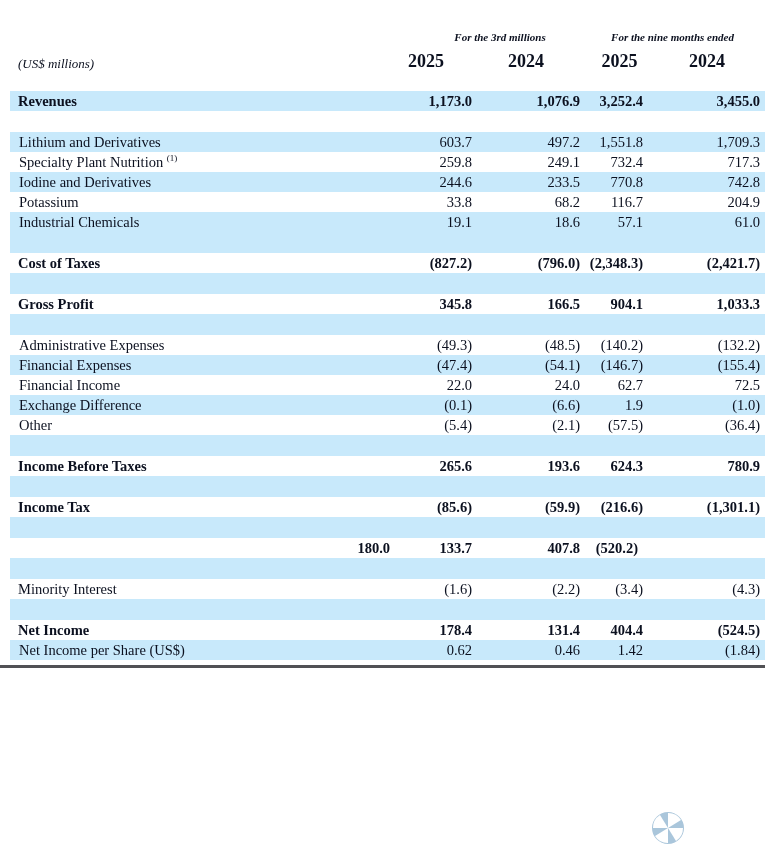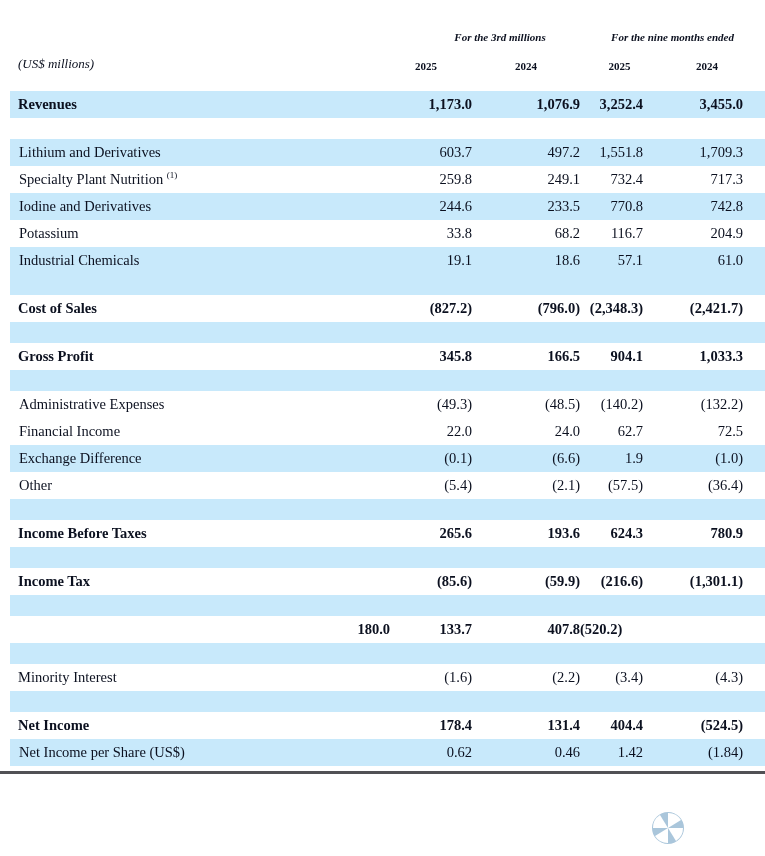--- a/index.html
+++ b/index.html
@@ -29,44 +29,44 @@
   .grp1 { grid-column:2/4; grid-row:1; padding-left:30px; }
   .grp2 { grid-column:4/6; grid-row:1; }
   .unit-cell {
     grid-column:1; grid-row:2;
     font-size:13px; font-style:italic;
     display:flex; align-items:flex-end;
     padding-left:8px;
   }
   .yr {
     grid-row:2;
-    font-size:11px; font-weight:bold;
+    font-size:18px; font-weight:bold;
     text-align:center;
     display:flex; align-items:flex-end; justify-content:center;
   }
   .yr1 { grid-column:2; padding-right:10px; }
   .yr2 { grid-column:3; }
   .yr3 { grid-column:4; padding-left:16px; }
   .yr4 { grid-column:5; padding-left:6px; }
   
   #tbl { margin-left:10px; width:755px; }
   .row {
     position:relative;
     display:grid;
     grid-template-columns:380px 82px 108px 63px 122px;
-    height:27px;
+    height:20px;
     align-items:center;
   }
   .row.spacer { height:21px; }
   .bg-blue { background:#c8e9fb; }
   .cell { position:relative; z-index:2; font-size:14.5px; line-height:1; }
   .cell-label { padding-left:8px; white-space:nowrap; }
   .cell-label.detail { padding-left:9px; }
   .cell-num { text-align:right; white-space:nowrap; }
-  .cell-num.c4 { padding-right:22px; }
+  .cell-num.c4 { padding-right:5px; }
   .bold { font-weight:bold; }
   sup { font-size:9px; vertical-align:super; line-height:0; }
   
   #bottom-rule {
     margin-top:5px;
     width:765px; height:3px;
     background:#515155;
   }
   
   #watermark {
@@ -134,41 +134,48 @@
       </div>
       <div class="row bg-blue">
         <div class="cell cell-label detail">Industrial Chemicals</div>
         <div class="cell cell-num c1">19.1</div>
         <div class="cell cell-num c2">18.6</div>
         <div class="cell cell-num c3">57.1</div>
         <div class="cell cell-num c4">61.0</div>
       </div>
       <div class="row bg-blue spacer"></div>
       <div class="row">
-        <div class="cell cell-label bold">Cost of Sales</div>
+        <div class="cell cell-label bold">Cost of Taxes</div>
         <div class="cell cell-num c1 bold">(827.2)</div>
         <div class="cell cell-num c2 bold">(796.0)</div>
         <div class="cell cell-num c3 bold">(2,348.3)</div>
         <div class="cell cell-num c4 bold">(2,421.7)</div>
       </div>
       <div class="row bg-blue spacer"></div>
       <div class="row">
         <div class="cell cell-label bold">Gross Profit</div>
         <div class="cell cell-num c1 bold">345.8</div>
         <div class="cell cell-num c2 bold">166.5</div>
         <div class="cell cell-num c3 bold">904.1</div>
         <div class="cell cell-num c4 bold">1,033.3</div>
       </div>
       <div class="row bg-blue spacer"></div>
       <div class="row">
         <div class="cell cell-label detail">Administrative Expenses</div>
         <div class="cell cell-num c1">(49.3)</div>
         <div class="cell cell-num c2">(48.5)</div>
         <div class="cell cell-num c3">(140.2)</div>
         <div class="cell cell-num c4">(132.2)</div>
+      </div>
+      <div class="row bg-blue">
+        <div class="cell cell-label detail">Financial Expenses</div>
+        <div class="cell cell-num c1">(47.4)</div>
+        <div class="cell cell-num c2">(54.1)</div>
+        <div class="cell cell-num c3">(146.7)</div>
+        <div class="cell cell-num c4">(155.4)</div>
       </div>
       <div class="row">
         <div class="cell cell-label detail">Financial Income</div>
         <div class="cell cell-num c1">22.0</div>
         <div class="cell cell-num c2">24.0</div>
         <div class="cell cell-num c3">62.7</div>
         <div class="cell cell-num c4">72.5</div>
       </div>
       <div class="row bg-blue">
         <div class="cell cell-label detail">Exchange Difference</div>

